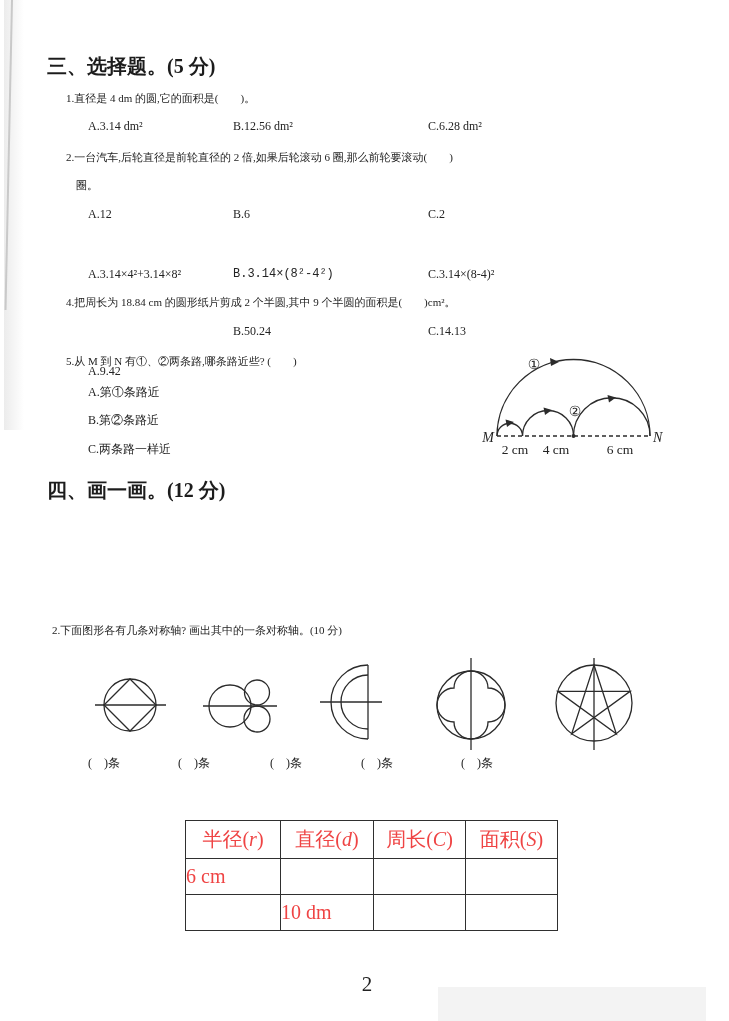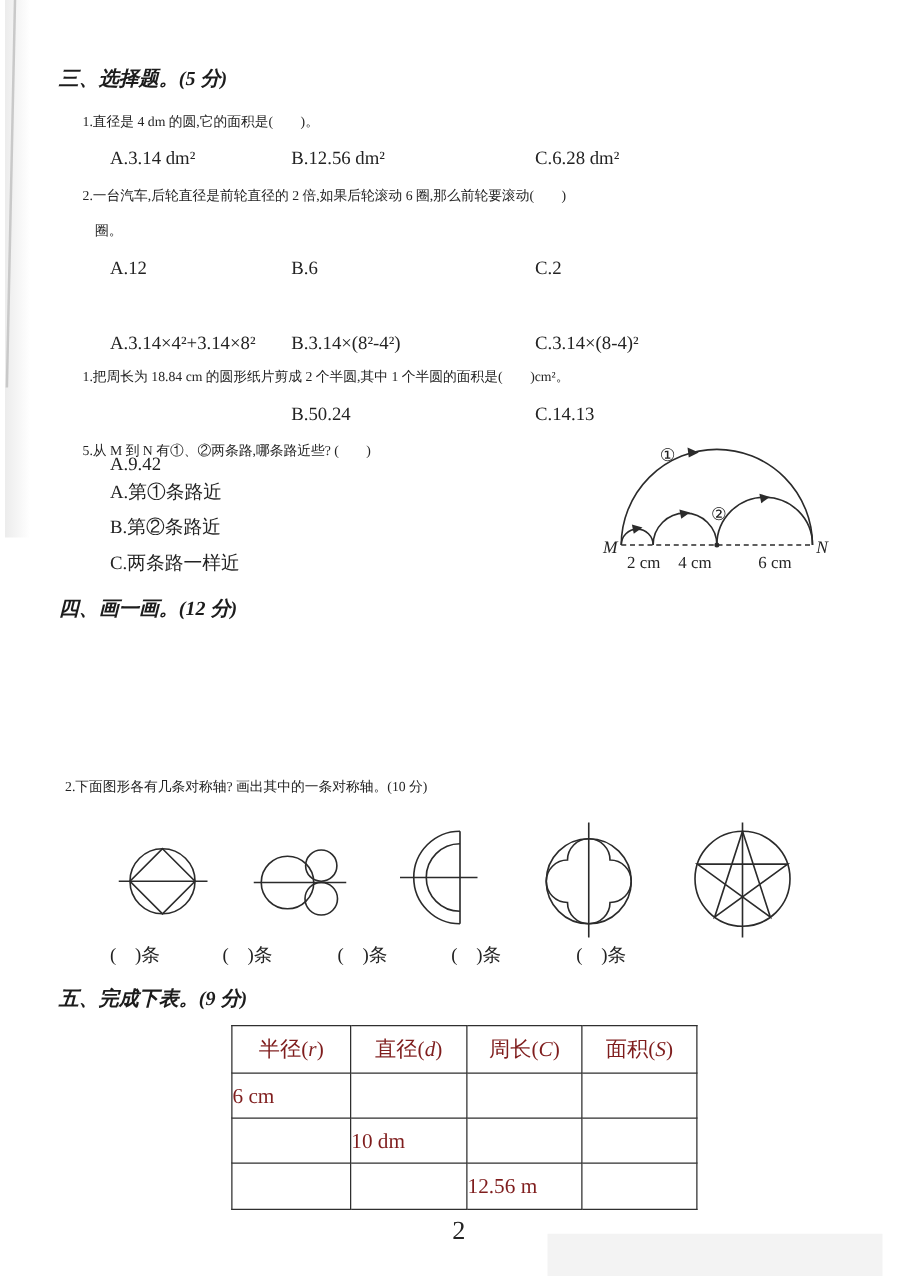--- a/index.html
+++ b/index.html
@@ -1,25 +1,25 @@
 <!DOCTYPE html>
 <html><head>
 <meta charset="utf-8">
 <style>
   html,body{margin:0;padding:0;background:#fff;}
   .page{position:relative;width:729px;height:1021px;background:#ffffff;overflow:hidden;
         font-family:"Liberation Serif","DejaVu Serif",serif;color:#232323;}
   .t{position:absolute;white-space:nowrap;font-size:11px;line-height:1.25;}
-  .sec{font-weight:bold;font-size:16px;color:#1c1c1c;font-style:italic;}
-  .opt{position:absolute;white-space:nowrap;font-size:15px;}
+  .sec{font-weight:bold;font-size:20px;color:#1c1c1c;}
+  .opt{position:absolute;white-space:nowrap;font-size:12px;}
   svg{position:absolute;overflow:visible;}
   svg text{font-family:"Liberation Serif","DejaVu Serif",serif;fill:#232323;}
   .tbl{position:absolute;left:185px;top:820px;border-collapse:collapse;table-layout:fixed;}
   .tbl td,.tbl th{border:1.6px solid #2f2f2f;vertical-align:middle;
-        font-size:17px;font-weight:normal;padding:0;color:#7f1d1d;}
+        font-size:20px;font-weight:normal;padding:0;color:#ef4444;}
   .tbl i{font-family:"Liberation Serif",serif;}
   .scan-band{position:absolute;left:4px;top:0;width:20px;height:430px;
         background:linear-gradient(to right,#ececec,#ffffff);}
   .scan-line{position:absolute;left:11px;top:0;width:1.5px;height:310px;background:#c9c9c9;
         transform:rotate(1.2deg);transform-origin:top;}
   .scan-shadow{position:absolute;left:438px;top:987px;width:268px;height:34px;background:#f3f3f3;}
   .pagenum{position:absolute;left:352px;top:972px;width:30px;text-align:center;font-size:21px;}
 </style>
 </head>
 <body>
@@ -37,24 +37,24 @@
   <span class="opt" style="left:233px;top:119px;">B.12.56 dm²</span>
   <span class="opt" style="left:428px;top:119px;">C.6.28 dm²</span>
 
   <div class="t" style="left:66px;top:151px;">2.一台汽车,后轮直径是前轮直径的 2 倍,如果后轮滚动 6 圈,那么前轮要滚动(　　)</div>
   <div class="t" style="left:76px;top:179px;">圈。</div>
   <span class="opt" style="left:88px;top:207px;">A.12</span>
   <span class="opt" style="left:233px;top:207px;">B.6</span>
   <span class="opt" style="left:428px;top:207px;">C.2</span>
 
   <span class="opt" style="left:88px;top:267px;">A.3.14×4²+3.14×8²</span>
-  <span class="opt" style="left:233px;top:267px;">B.3.14×(8²-4²)</span>
+  <span class="opt" style="left:233px;top:267px;font-family:Liberation Mono, monospace;">B.3.14×(8²-4²)</span>
   <span class="opt" style="left:428px;top:267px;">C.3.14×(8-4)²</span>
 
-  <div class="t" style="left:66px;top:296px;">1.把周长为 18.84 cm 的圆形纸片剪成 2 个半圆,其中 1 个半圆的面积是(　　)cm²。</div>
+  <div class="t" style="left:66px;top:296px;">4.把周长为 18.84 cm 的圆形纸片剪成 2 个半圆,其中 9 个半圆的面积是(　　)cm²。</div>
   <span class="opt" style="left:88px;top:324px;margin-top:40px;">A.9.42</span>
   <span class="opt" style="left:233px;top:324px;">B.50.24</span>
   <span class="opt" style="left:428px;top:324px;">C.14.13</span>
 
   <div class="t" style="left:66px;top:355px;">5.从 M 到 N 有①、②两条路,哪条路近些? (　　)</div>
   <span class="opt" style="left:88px;top:384px;">A.第①条路近</span>
   <span class="opt" style="left:88px;top:412px;">B.第②条路近</span>
   <span class="opt" style="left:88px;top:441px;">C.两条路一样近</span>
 
   <svg style="left:480px;top:350px;" width="196" height="118" viewBox="0 0 196 118">
@@ -115,21 +115,20 @@
       </g>
     </g>
   </svg>
 
   <span class="opt" style="left:88px;top:755px;">(　)条</span>
   <span class="opt" style="left:178px;top:755px;">(　)条</span>
   <span class="opt" style="left:270px;top:755px;">(　)条</span>
   <span class="opt" style="left:361px;top:755px;">(　)条</span>
   <span class="opt" style="left:461px;top:755px;">(　)条</span>
 
-  <div class="t sec" style="left:47px;top:790px;">五、完成下表。(9 分)</div>
 
   <table class="tbl">
     <colgroup>
         <col style="width:95px">
         <col style="width:93px">
         <col style="width:92px">
         <col style="width:92px">
       </colgroup>
     <tbody>
         <tr style="height:38px">
@@ -143,24 +142,18 @@
       <td></td>
       <td></td>
       <td></td>
     </tr>
     <tr style="height:36px">
       <td></td>
       <td>10 dm</td>
       <td></td>
       <td></td>
     </tr>
-    <tr style="height:37px">
-      <td></td>
-      <td></td>
-      <td>12.56 m</td>
-      <td></td>
-    </tr>
   </tbody>
     </table>
 
   <div class="pagenum">2</div>
 
 </div>
 
 </body></html>

